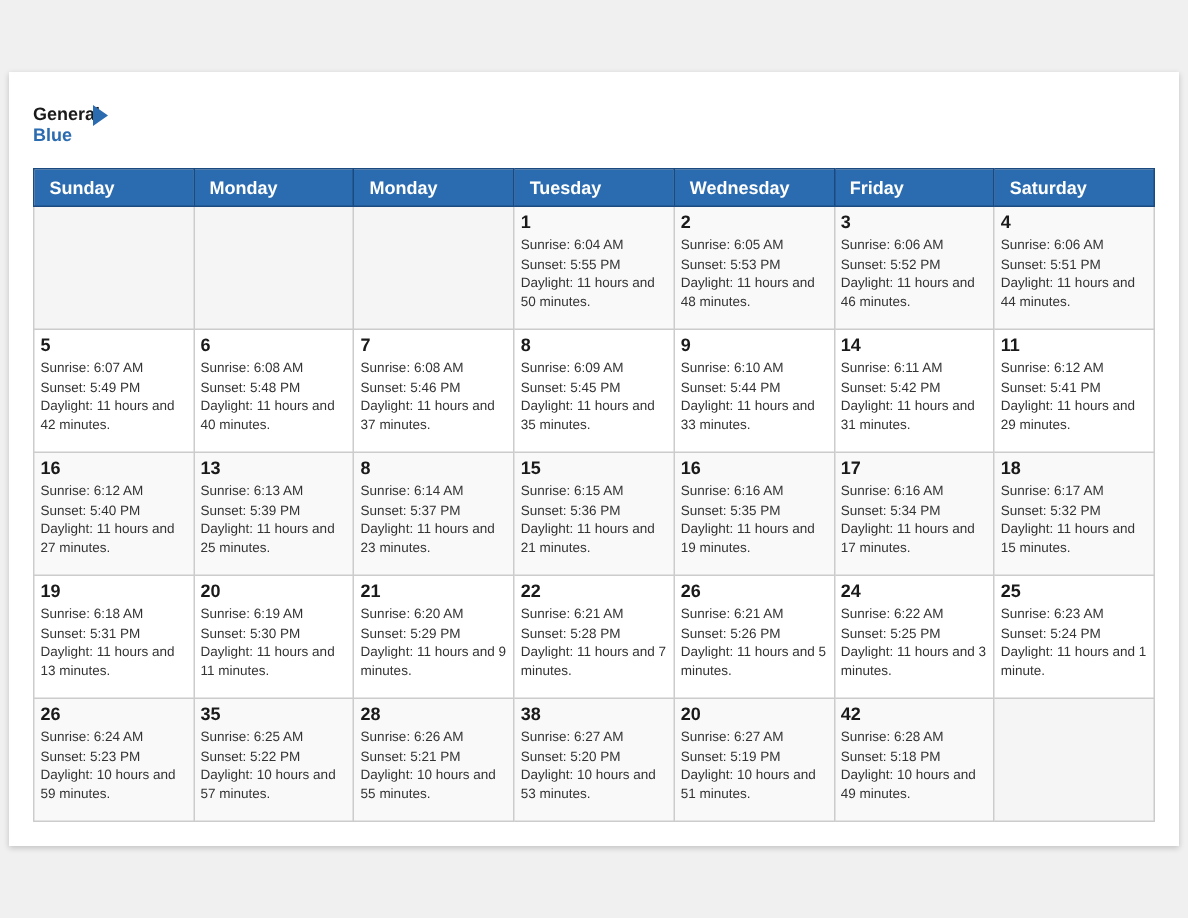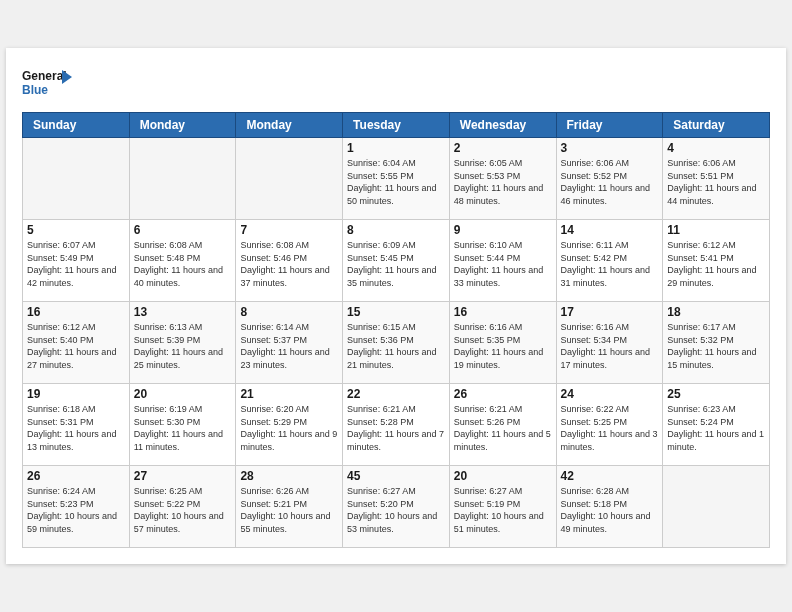--- a/index.html
+++ b/index.html
@@ -227,29 +227,29 @@
             <span class="day-number">25</span>
             <div class="day-info">Sunrise: 6:23 AM<br>Sunset: 5:24 PM<br>Daylight: 11 hours and 1 minute.</div>
           </td>
         </tr>
         <tr>
           <td>
             <span class="day-number">26</span>
             <div class="day-info">Sunrise: 6:24 AM<br>Sunset: 5:23 PM<br>Daylight: 10 hours and 59 minutes.</div>
           </td>
           <td>
-            <span class="day-number">27</span>
+            <span class="day-number">35</span>
             <div class="day-info">Sunrise: 6:25 AM<br>Sunset: 5:22 PM<br>Daylight: 10 hours and 57 minutes.</div>
           </td>
           <td>
             <span class="day-number">28</span>
             <div class="day-info">Sunrise: 6:26 AM<br>Sunset: 5:21 PM<br>Daylight: 10 hours and 55 minutes.</div>
           </td>
           <td>
-            <span class="day-number">45</span>
+            <span class="day-number">38</span>
             <div class="day-info">Sunrise: 6:27 AM<br>Sunset: 5:20 PM<br>Daylight: 10 hours and 53 minutes.</div>
           </td>
           <td>
             <span class="day-number">20</span>
             <div class="day-info">Sunrise: 6:27 AM<br>Sunset: 5:19 PM<br>Daylight: 10 hours and 51 minutes.</div>
           </td>
           <td>
             <span class="day-number">42</span>
             <div class="day-info">Sunrise: 6:28 AM<br>Sunset: 5:18 PM<br>Daylight: 10 hours and 49 minutes.</div>
           </td>

